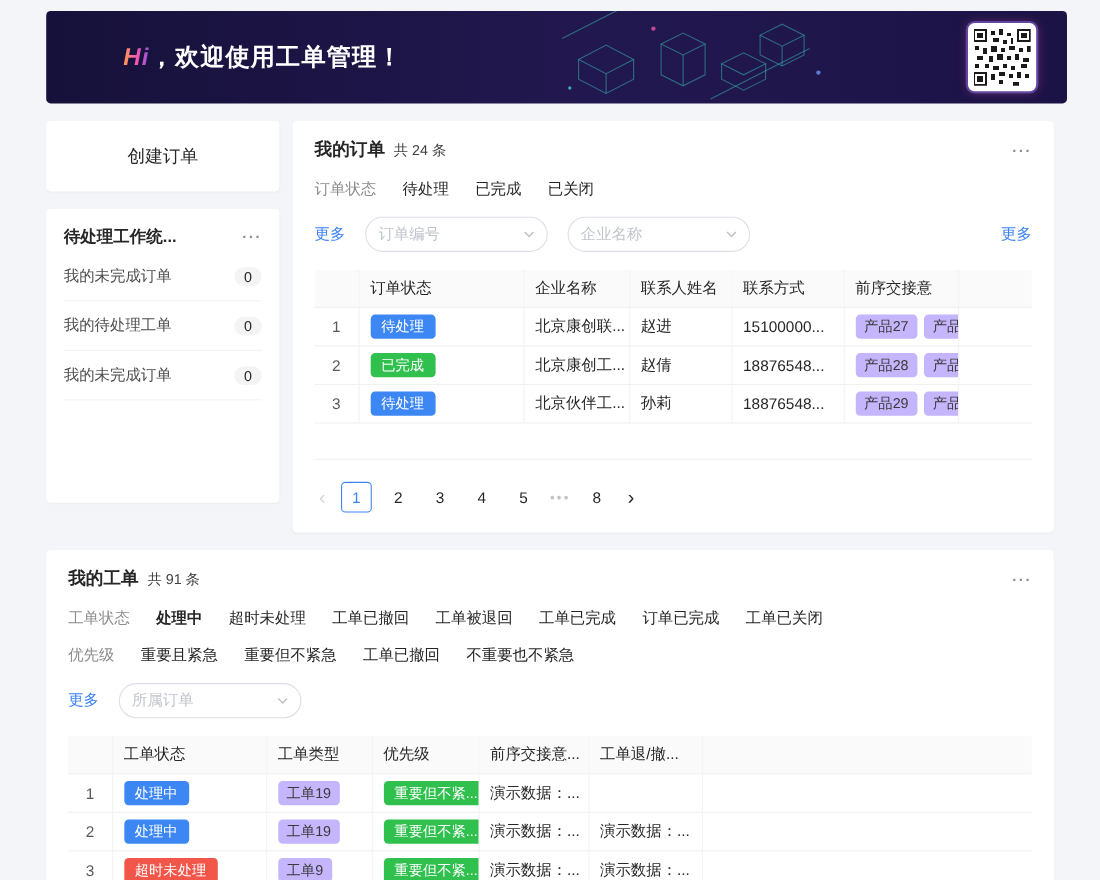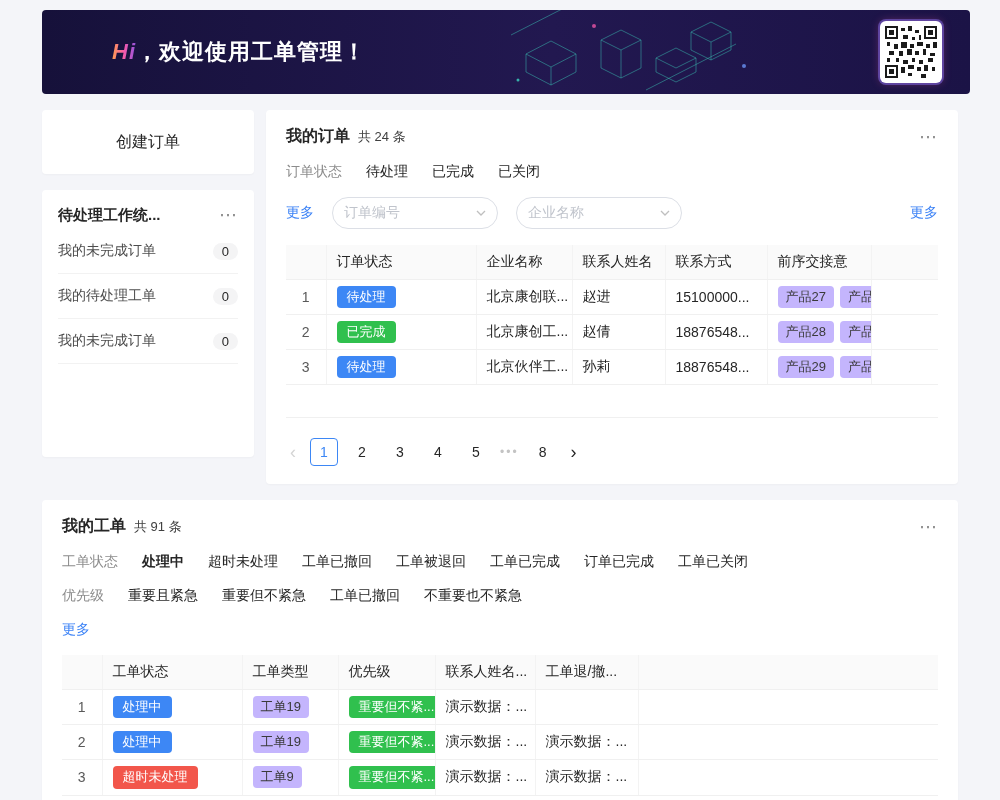--- a/index.html
+++ b/index.html
@@ -319,39 +319,45 @@
     <div class="filter-row">
       <span class="filter-label">优先级</span>
       <span class="filter-opt">重要且紧急</span>
       <span class="filter-opt">重要但不紧急</span>
       <span class="filter-opt">工单已撤回</span>
       <span class="filter-opt">不重要也不紧急</span>
     </div>
 
     <div class="more-row">
       <span class="more-link">更多</span>
+      <div class="select">
+        <span class="ph">所属订单</span>
+        <svg width="10" height="6" viewBox="0 0 10 6">
+            <path d="M1 1l4 4 4-4" stroke="#bfbfbf" stroke-width="1.3" fill="none"></path>
+          </svg>
+      </div>
     </div>
 
     <table>
       <colgroup>
           <col style="width:40px">
           <col style="width:140px">
           <col style="width:96px">
           <col style="width:97px">
           <col style="width:100px">
           <col style="width:103px">
           <col>
         </colgroup>
       <thead>
         <tr>
           <th class="idx"></th>
           <th>工单状态</th>
           <th>工单类型</th>
           <th>优先级</th>
-          <th>联系人姓名...</th>
+          <th>前序交接意...</th>
           <th>工单退/撤...</th>
           <th></th>
         </tr>
       </thead>
       <tbody>
         <tr>
           <td class="idx">1</td>
           <td><span class="badge badge-blue">处理中</span></td>
           <td><span class="tag">工单19</span></td>
           <td><span class="badge badge-green">重要但不紧...</span></td>

